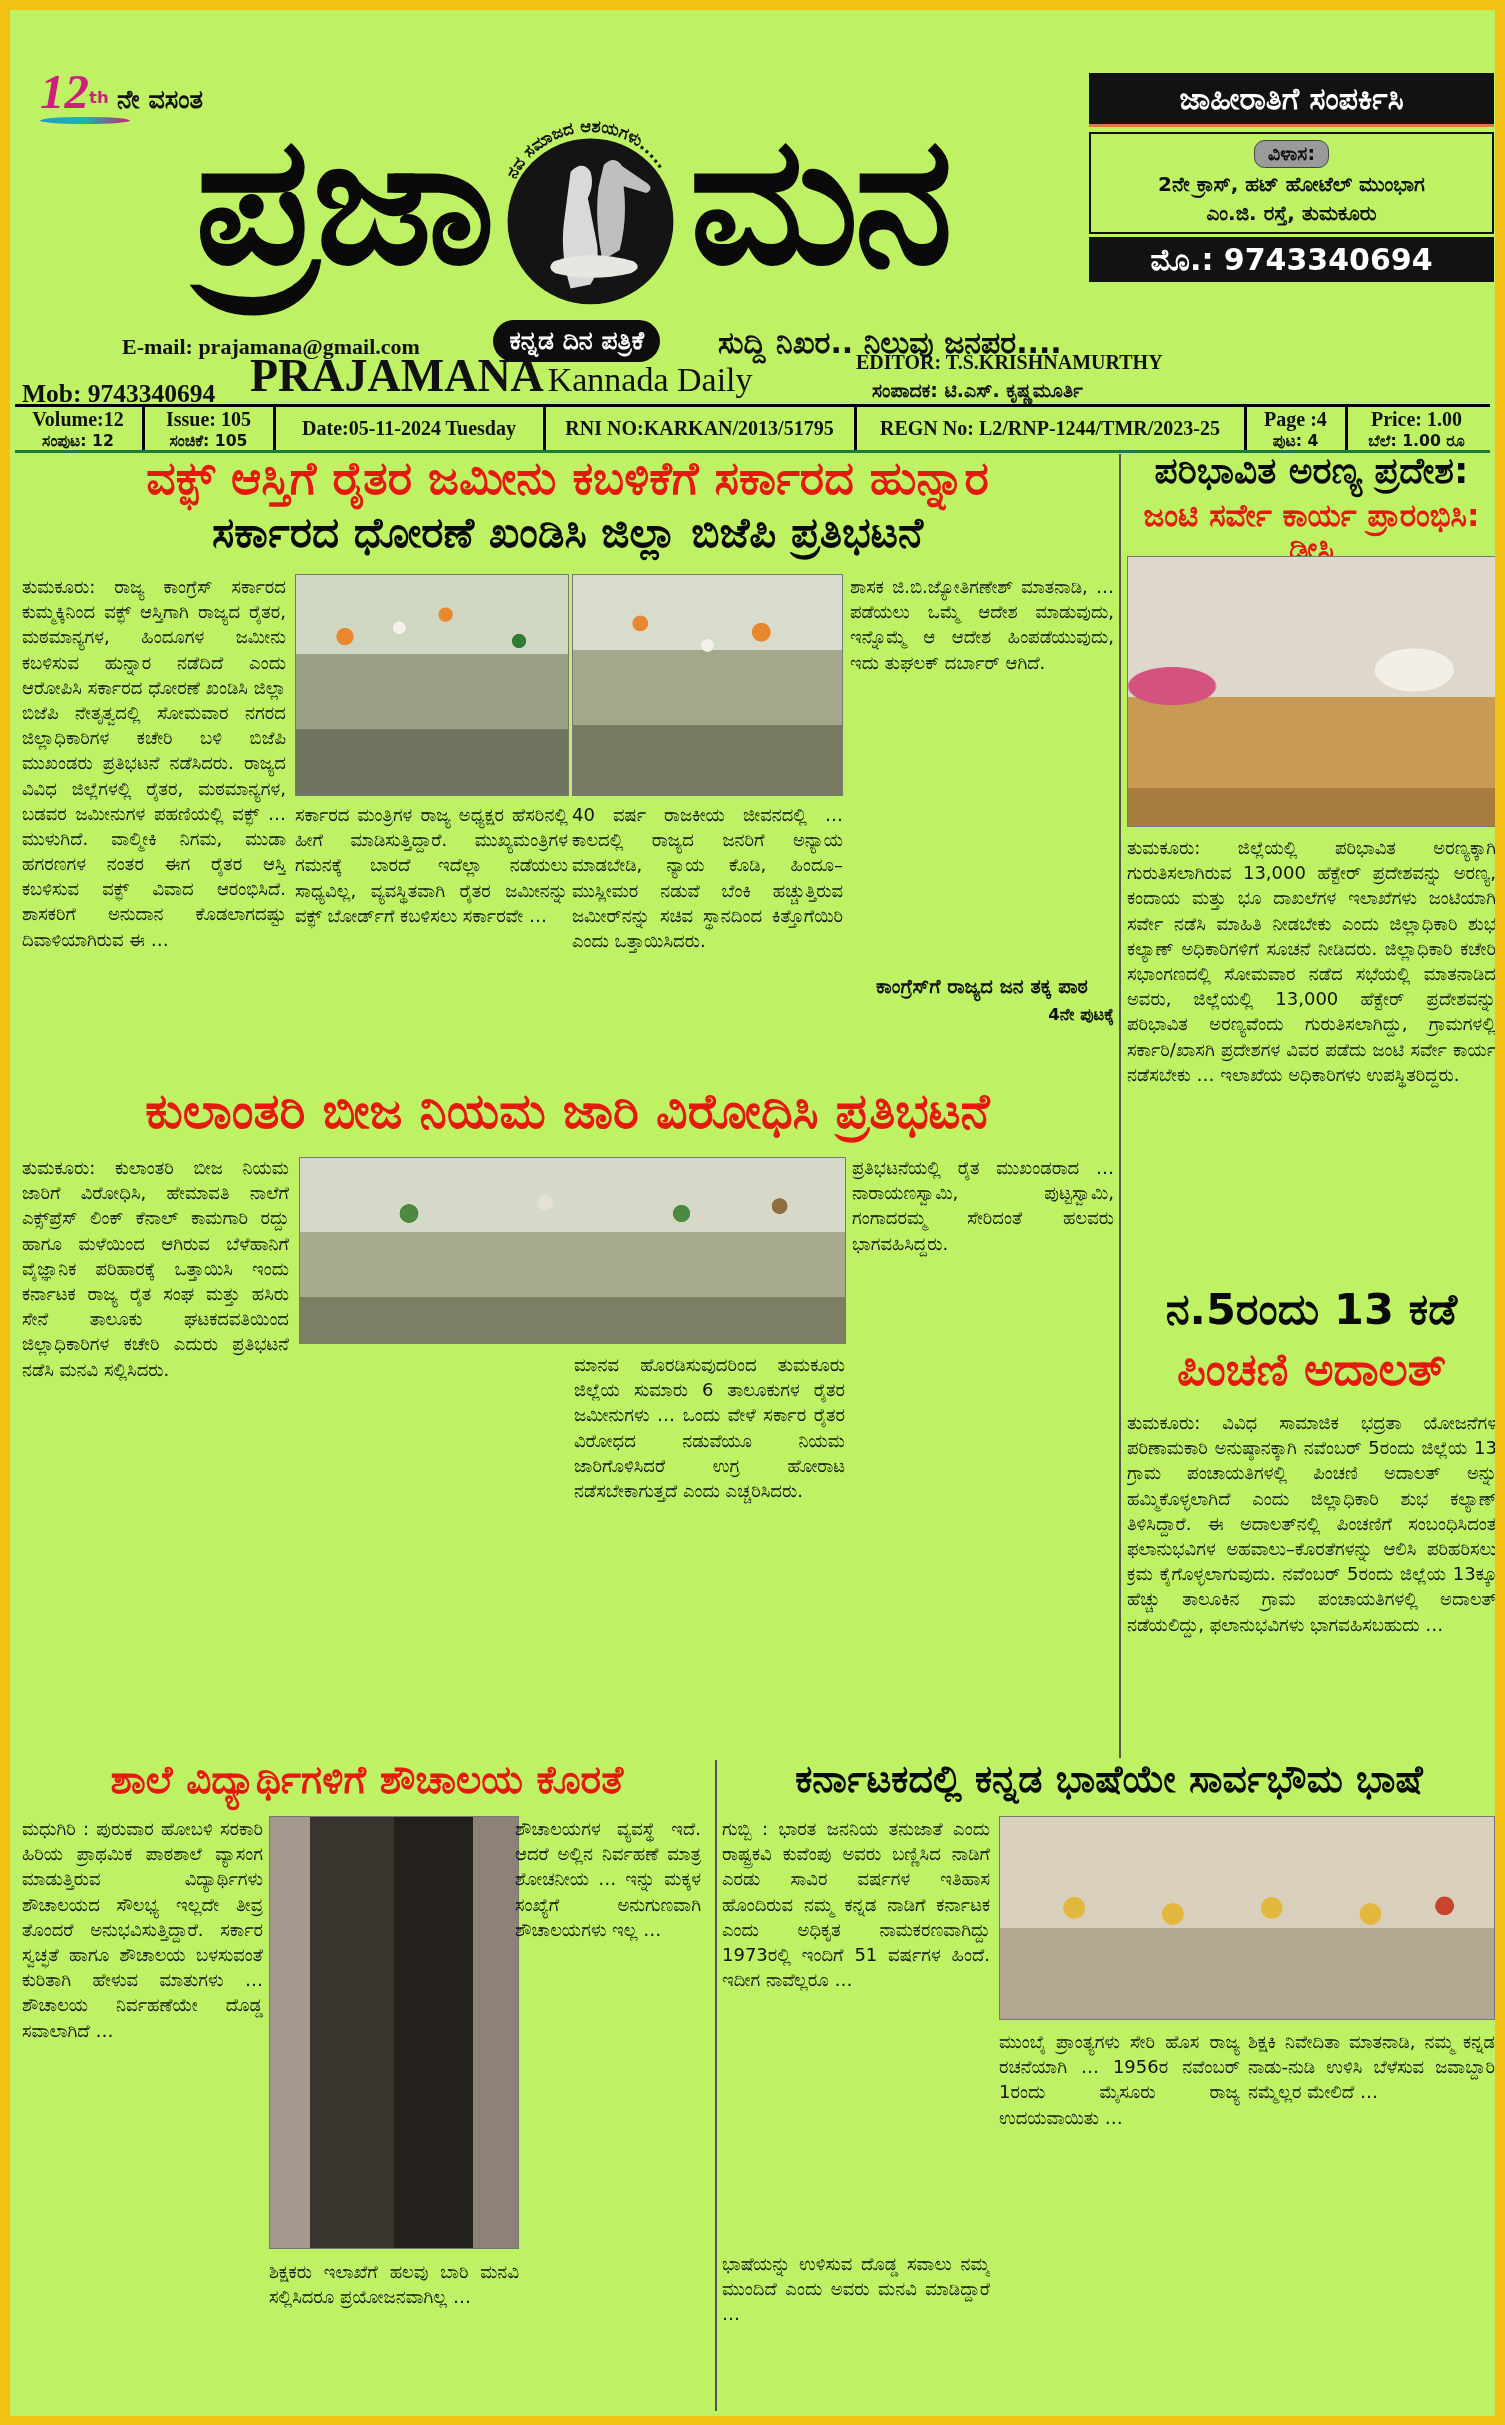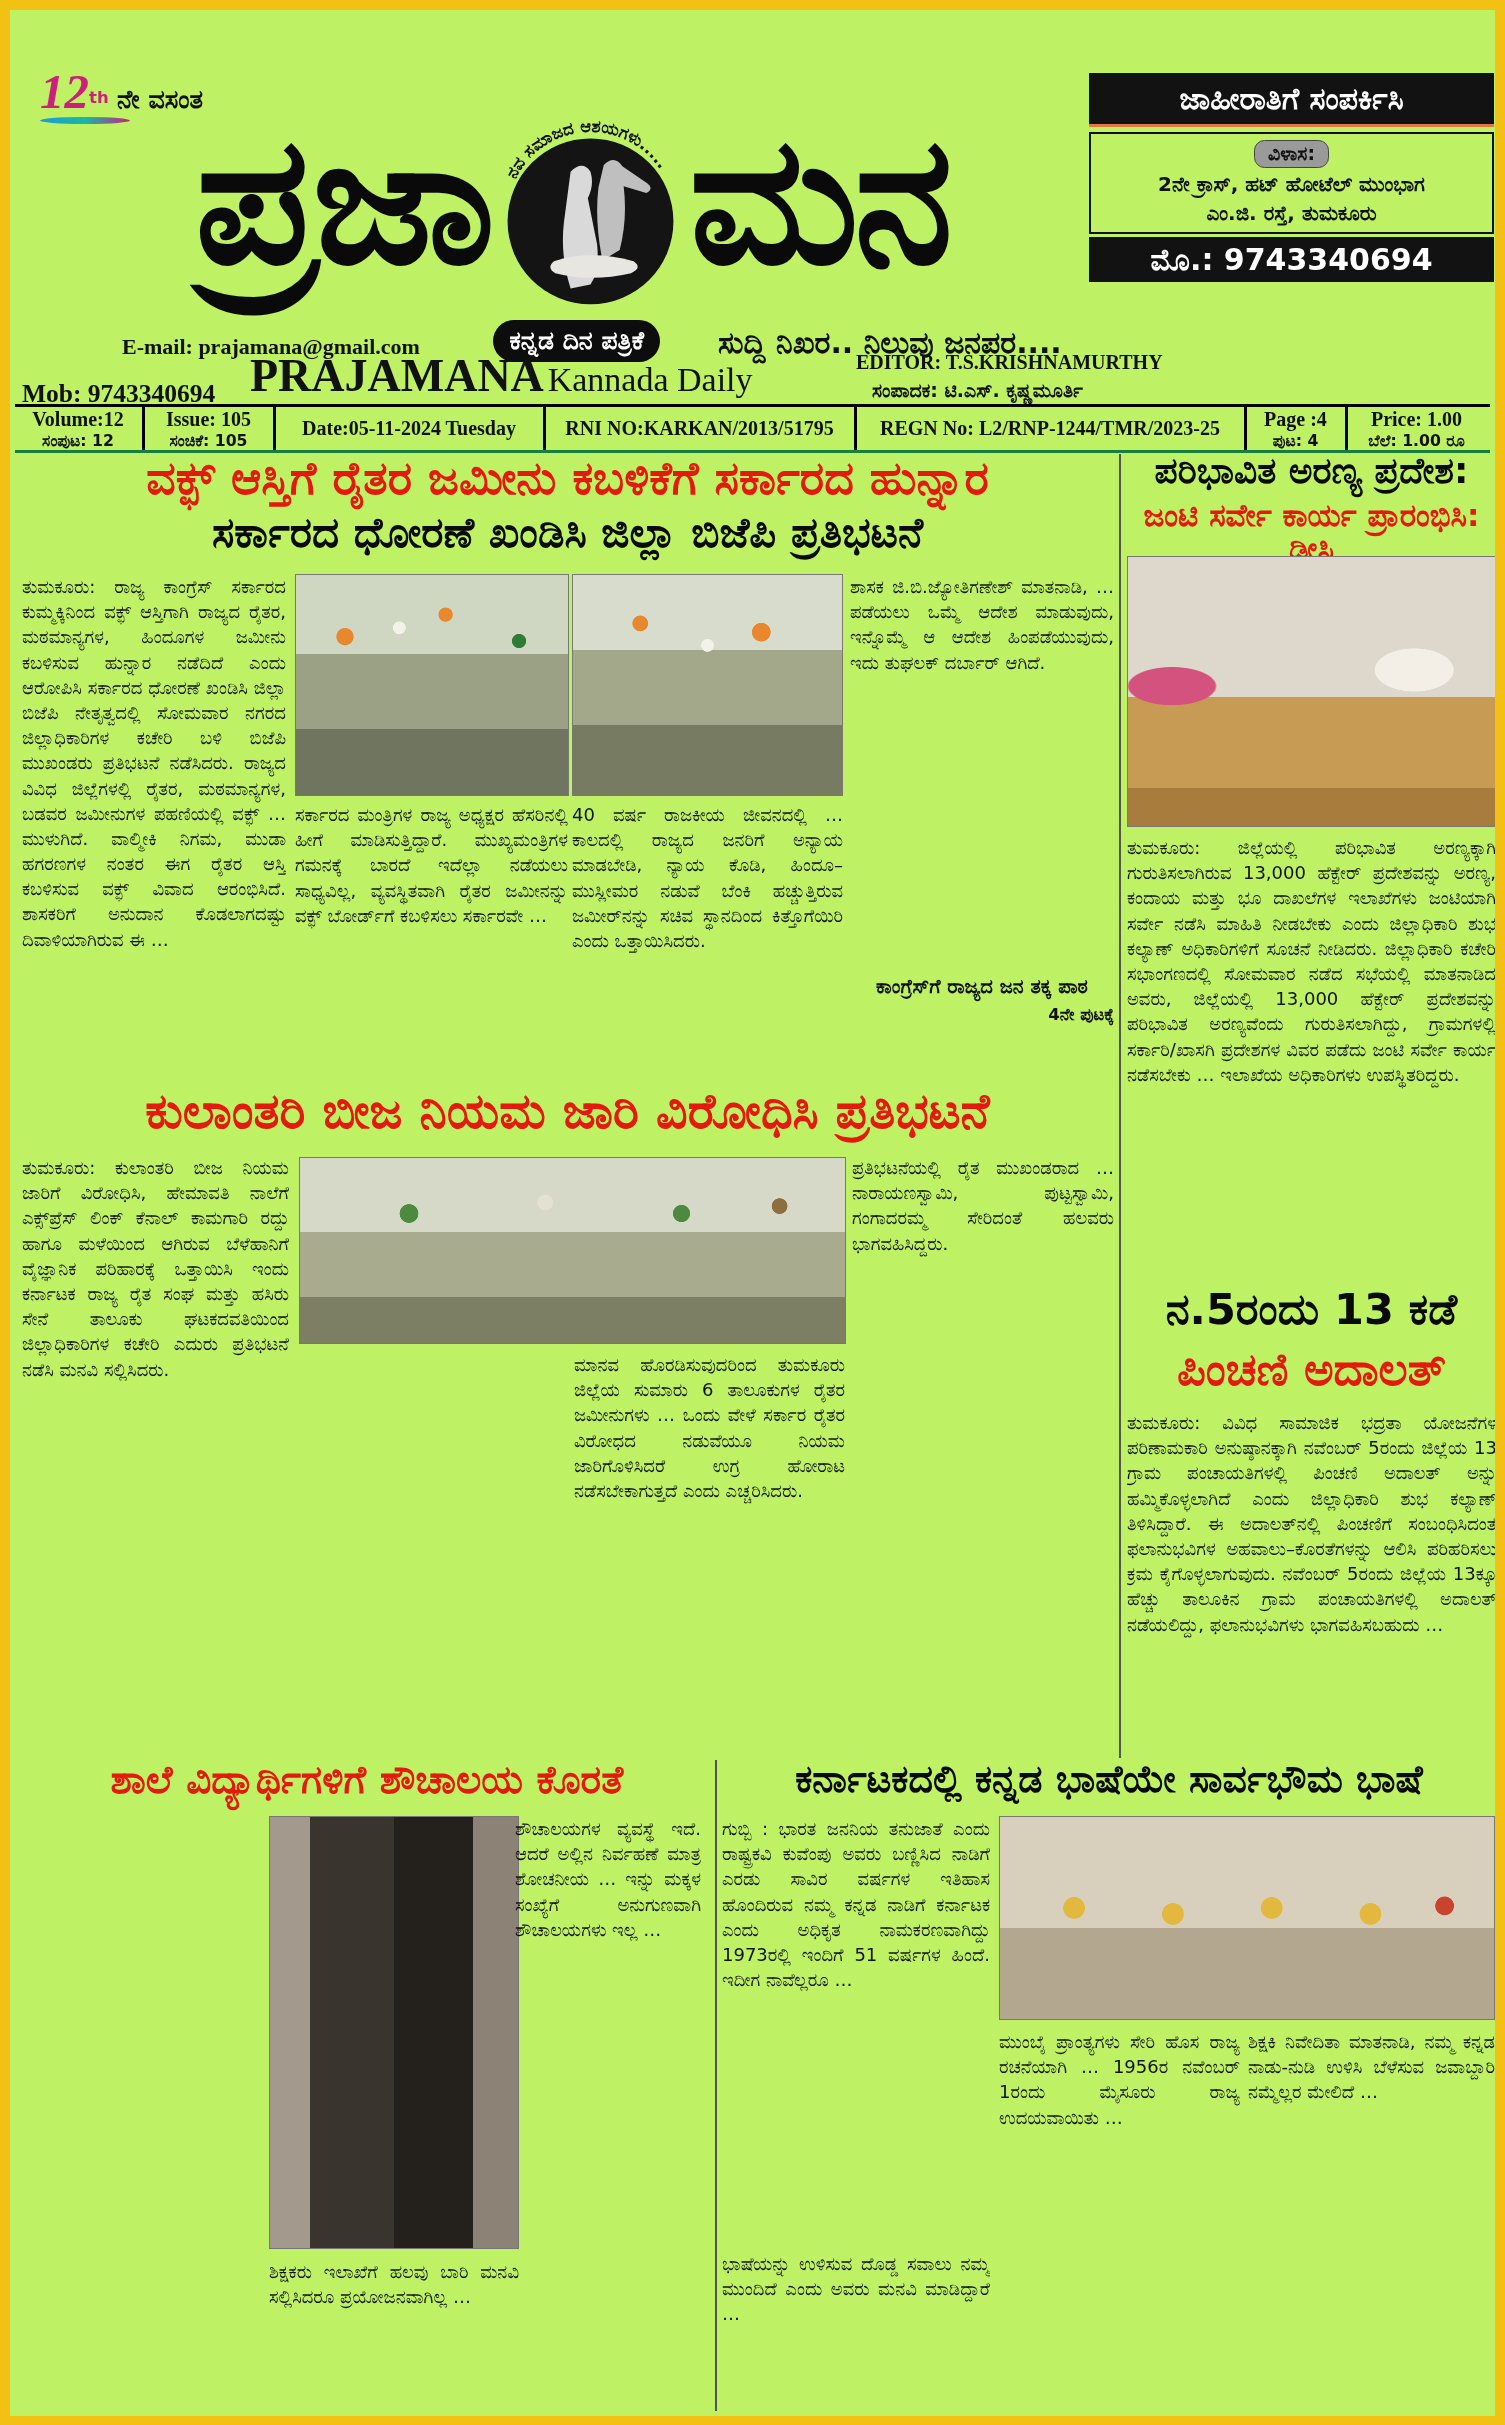--- a/index.html
+++ b/index.html
@@ -191,20 +191,21 @@
 
   <div class="abs hl-red" style="left:12px;top:1076px;width:1091px;font-size:49px;">ಕುಲಾಂತರಿ ಬೀಜ ನಿಯಮ ಜಾರಿ ವಿರೋಧಿಸಿ ಪ್ರತಿಭಟನೆ</div>
   <div class="abs photo ph-gm" style="left:289px;top:1147px;width:547px;height:187px;"></div>
   <div class="abs body-txt" style="left:12px;top:1145px;width:267px;height:594px;">ತುಮಕೂರು: ಕುಲಾಂತರಿ ಬೀಜ ನಿಯಮ ಜಾರಿಗೆ ವಿರೋಧಿಸಿ, ಹೇಮಾವತಿ ನಾಲೆಗೆ ಎಕ್ಸ್‌ಪ್ರೆಸ್ ಲಿಂಕ್ ಕೆನಾಲ್ ಕಾಮಗಾರಿ ರದ್ದು ಹಾಗೂ ಮಳೆಯಿಂದ ಆಗಿರುವ ಬೆಳೆಹಾನಿಗೆ ವೈಜ್ಞಾನಿಕ ಪರಿಹಾರಕ್ಕೆ ಒತ್ತಾಯಿಸಿ ಇಂದು ಕರ್ನಾಟಕ ರಾಜ್ಯ ರೈತ ಸಂಘ ಮತ್ತು ಹಸಿರು ಸೇನೆ ತಾಲೂಕು ಘಟಕದವತಿಯಿಂದ ಜಿಲ್ಲಾಧಿಕಾರಿಗಳ ಕಚೇರಿ ಎದುರು ಪ್ರತಿಭಟನೆ ನಡೆಸಿ ಮನವಿ ಸಲ್ಲಿಸಿದರು.</div>
   <div class="abs body-txt" style="left:564px;top:1342px;width:271px;height:397px;">ಮಾನವ ಹೊರಡಿಸುವುದರಿಂದ ತುಮಕೂರು ಜಿಲ್ಲೆಯ ಸುಮಾರು 6 ತಾಲೂಕುಗಳ ರೈತರ ಜಮೀನುಗಳು … ಒಂದು ವೇಳೆ ಸರ್ಕಾರ ರೈತರ ವಿರೋಧದ ನಡುವೆಯೂ ನಿಯಮ ಜಾರಿಗೊಳಿಸಿದರೆ ಉಗ್ರ ಹೋರಾಟ ನಡೆಸಬೇಕಾಗುತ್ತದೆ ಎಂದು ಎಚ್ಚರಿಸಿದರು.</div>
   <div class="abs body-txt" style="left:842px;top:1145px;width:262px;height:594px;">ಪ್ರತಿಭಟನೆಯಲ್ಲಿ ರೈತ ಮುಖಂಡರಾದ … ನಾರಾಯಣಸ್ವಾಮಿ, ಪುಟ್ಟಸ್ವಾಮಿ, ಗಂಗಾದರಮ್ಮ ಸೇರಿದಂತೆ ಹಲವರು ಭಾಗವಹಿಸಿದ್ದರು.</div>
 
   <div class="abs vrule" style="left:705px;top:1750px;height:651px;"></div>
 
   <div class="abs hl-red" style="left:12px;top:1750px;width:690px;font-size:39px;">ಶಾಲೆ ವಿದ್ಯಾರ್ಥಿಗಳಿಗೆ ಶೌಚಾಲಯ ಕೊರತೆ</div>
+  <div class="abs body-txt" style="left:12px;top:1806px;width:241px;height:589px;">ಮಧುಗಿರಿ : ಪುರುವಾರ ಹೋಬಳಿ ಸರಕಾರಿ ಹಿರಿಯ ಪ್ರಾಥಮಿಕ ಪಾಠಶಾಲೆ ವ್ಯಾಸಂಗ ಮಾಡುತ್ತಿರುವ ವಿದ್ಯಾರ್ಥಿಗಳು ಶೌಚಾಲಯದ ಸೌಲಭ್ಯ ಇಲ್ಲದೇ ತೀವ್ರ ತೊಂದರೆ ಅನುಭವಿಸುತ್ತಿದ್ದಾರೆ. ಸರ್ಕಾರ ಸ್ವಚ್ಛತೆ ಹಾಗೂ ಶೌಚಾಲಯ ಬಳಸುವಂತೆ ಕುರಿತಾಗಿ ಹೇಳುವ ಮಾತುಗಳು … ಶೌಚಾಲಯ ನಿರ್ವಹಣೆಯೇ ದೊಡ್ಡ ಸವಾಲಾಗಿದೆ …</div>
   <div class="abs photo ph-toilet" style="left:259px;top:1806px;width:250px;height:433px;"></div>
   <div class="abs body-txt" style="left:505px;top:1806px;width:186px;height:589px;">ಶೌಚಾಲಯಗಳ ವ್ಯವಸ್ಥೆ ಇದೆ. ಆದರೆ ಅಲ್ಲಿನ ನಿರ್ವಹಣೆ ಮಾತ್ರ ಶೋಚನೀಯ … ಇನ್ನು ಮಕ್ಕಳ ಸಂಖ್ಯೆಗೆ ಅನುಗುಣವಾಗಿ ಶೌಚಾಲಯಗಳು ಇಲ್ಲ …</div>
   <div class="abs body-txt" style="left:259px;top:2249px;width:250px;height:147px;">ಶಿಕ್ಷಕರು ಇಲಾಖೆಗೆ ಹಲವು ಬಾರಿ ಮನವಿ ಸಲ್ಲಿಸಿದರೂ ಪ್ರಯೋಜನವಾಗಿಲ್ಲ …</div>
 
   <div class="abs hl-black" style="left:712px;top:1750px;width:774px;font-size:38px;">ಕರ್ನಾಟಕದಲ್ಲಿ ಕನ್ನಡ ಭಾಷೆಯೇ ಸಾರ್ವಭೌಮ ಭಾಷೆ</div>
   <div class="abs photo ph-kn" style="left:989px;top:1806px;width:496px;height:204px;"></div>
   <div class="abs body-txt" style="left:712px;top:1806px;width:268px;height:589px;">ಗುಬ್ಬಿ : ಭಾರತ ಜನನಿಯ ತನುಜಾತೆ ಎಂದು ರಾಷ್ಟ್ರಕವಿ ಕುವೆಂಪು ಅವರು ಬಣ್ಣಿಸಿದ ನಾಡಿಗೆ ಎರಡು ಸಾವಿರ ವರ್ಷಗಳ ಇತಿಹಾಸ ಹೊಂದಿರುವ ನಮ್ಮ ಕನ್ನಡ ನಾಡಿಗೆ ಕರ್ನಾಟಕ ಎಂದು ಅಧಿಕೃತ ನಾಮಕರಣವಾಗಿದ್ದು 1973ರಲ್ಲಿ ಇಂದಿಗೆ 51 ವರ್ಷಗಳ ಹಿಂದೆ. ಇದೀಗ ನಾವೆಲ್ಲರೂ …</div>
   <div class="abs body-txt" style="left:989px;top:2019px;width:241px;height:376px;">ಮುಂಬೈ ಪ್ರಾಂತ್ಯಗಳು ಸೇರಿ ಹೊಸ ರಾಜ್ಯ ರಚನೆಯಾಗಿ … 1956ರ ನವೆಂಬರ್ 1ರಂದು ಮೈಸೂರು ರಾಜ್ಯ ಉದಯವಾಯಿತು …</div>
   <div class="abs body-txt" style="left:1238px;top:2019px;width:247px;height:376px;">ಶಿಕ್ಷಕಿ ನಿವೇದಿತಾ ಮಾತನಾಡಿ, ನಮ್ಮ ಕನ್ನಡ ನಾಡು-ನುಡಿ ಉಳಿಸಿ ಬೆಳೆಸುವ ಜವಾಬ್ದಾರಿ ನಮ್ಮೆಲ್ಲರ ಮೇಲಿದೆ …</div>
   <div class="abs body-txt" style="left:712px;top:2241px;width:268px;height:154px;">ಭಾಷೆಯನ್ನು ಉಳಿಸುವ ದೊಡ್ಡ ಸವಾಲು ನಮ್ಮ ಮುಂದಿದೆ ಎಂದು ಅವರು ಮನವಿ ಮಾಡಿದ್ದಾರೆ …</div>

